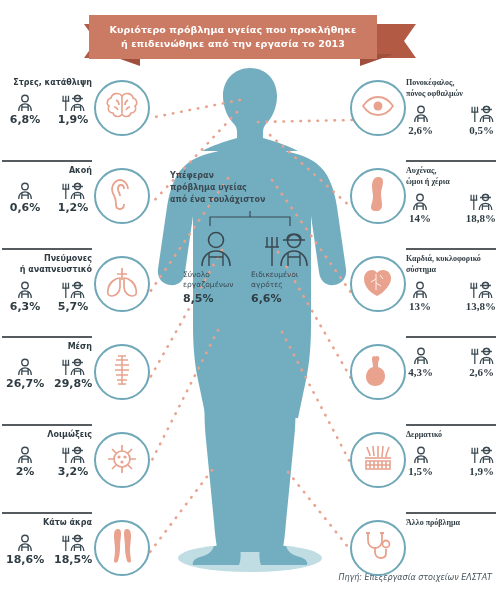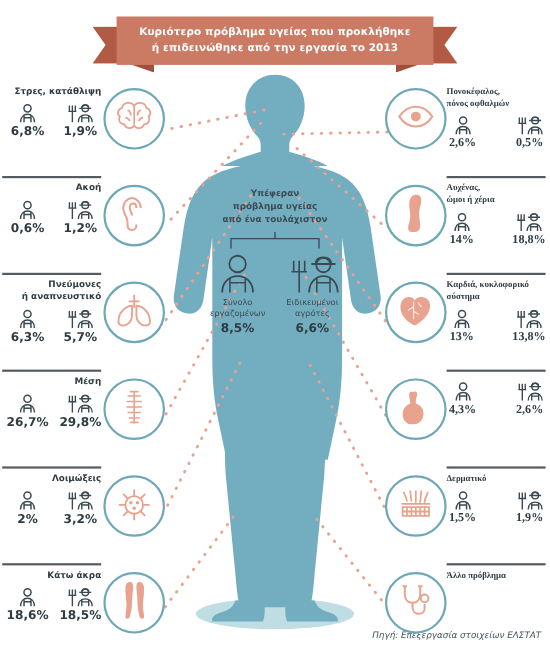--- a/index.html
+++ b/index.html
@@ -21,21 +21,21 @@
     background: #b35a44;
   }
   .ribbon-tail.left  { left: 84px;  clip-path: polygon(0 0, 100% 0, 100% 100%, 0 100%, 26% 50%); }
   .ribbon-tail.right { right: 84px; clip-path: polygon(0 0, 100% 0, 74% 50%, 100% 100%, 0 100%); }
   .ribbon-fold {
     position: absolute; top: 44px; width: 34px; height: 12px; background: #a04f3c;
   }
   .ribbon-fold.left  { left: 106px; clip-path: polygon(0 0, 100% 0, 100% 100%); }
   .ribbon-fold.right { right: 106px; clip-path: polygon(0 0, 100% 0, 0 100%); }
   .banner {
-    position: absolute; top: 5px; left: 106px; width: 288px; height: 44px;
+    position: absolute; top: 5px; left: 89px; width: 288px; height: 44px;
     background: #cb7a63;
     display: flex; align-items: center; justify-content: center;
     text-align: center;
   }
   .banner-text {
     color: #ffffff; font-size: 9.5px; font-weight: bold; line-height: 1.45;
     letter-spacing: .1px;
   }
 
   
@@ -43,21 +43,21 @@
     position: absolute; top: 60px; left: 0; width: 500px; height: 520px;
     pointer-events: none;
   }
 
   
   .dots { position: absolute; top: 0; left: 0; width: 500px; height: 590px; }
 
   
   .center-panel {
     position: absolute; left: 170px; top: 170px; width: 160px;
-    text-align: center; z-index: 6;
+    z-index: 6;
   }
   .cp-head {
     font-size: 8px; font-weight: bold; color: #3b4a52; line-height: 1.5;
   }
   .cp-bracket { position: relative; height: 16px; margin: 5px 0 0; }
   .cp-cols { display: flex; justify-content: center; gap: 2px; margin-top: 2px; }
   .cp-col { width: 66px; }
   .cp-icon { height: 38px; display: flex; align-items: flex-end; justify-content: center; }
   .cp-label {
     font-size: 7.5px; color: #3b4a52; line-height: 1.35; margin-top: 3px; font-weight: normal;

